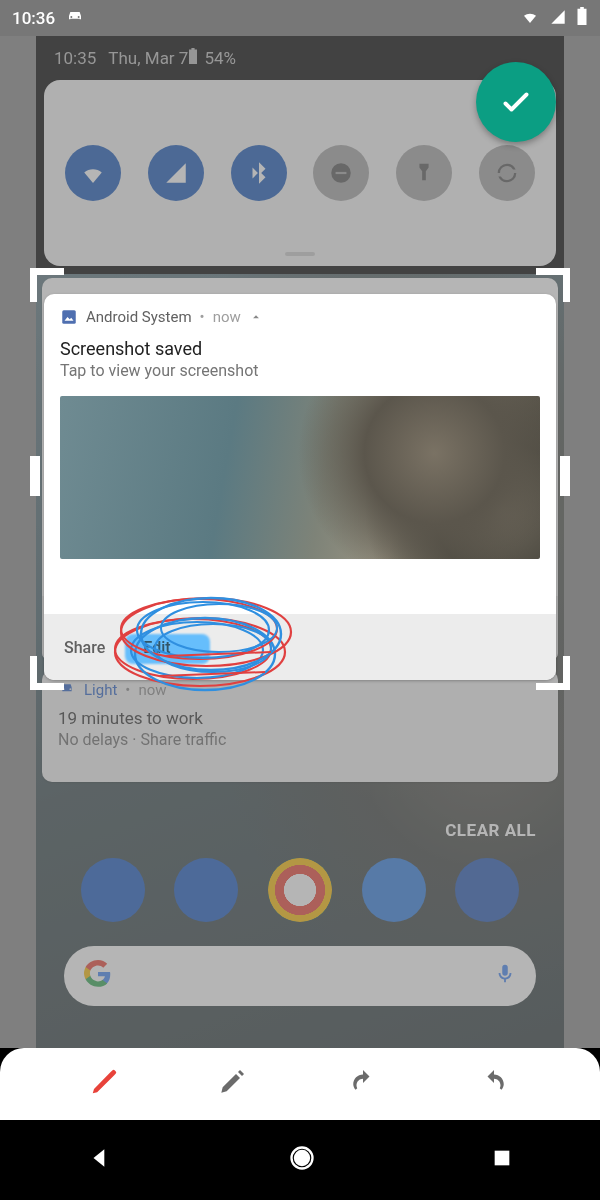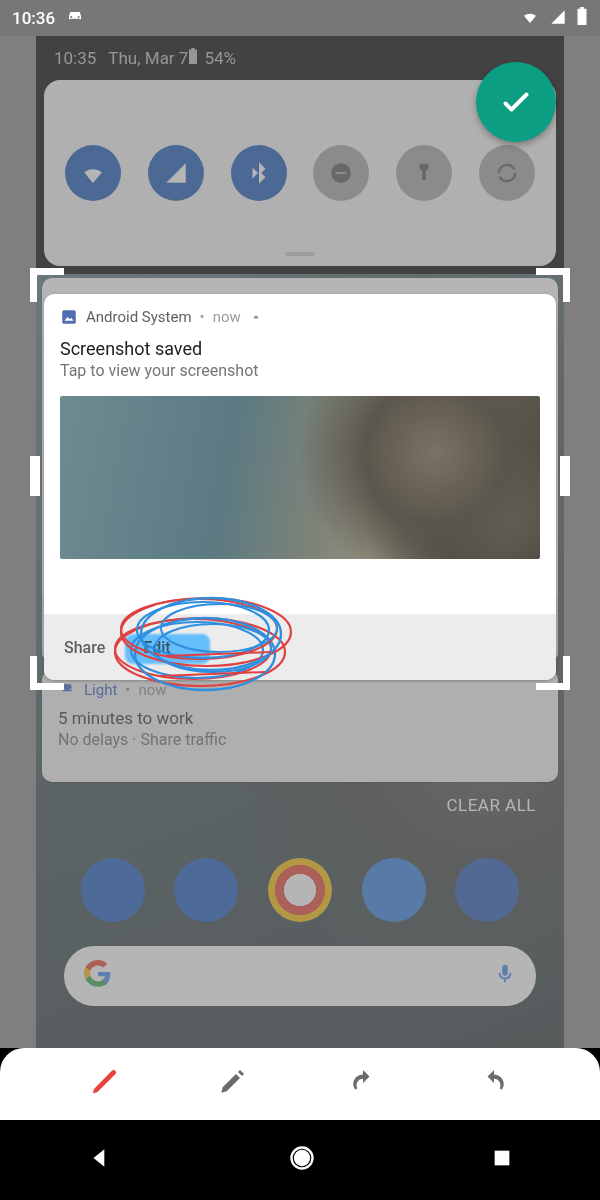--- a/index.html
+++ b/index.html
@@ -97,22 +97,22 @@
   .anno-svg { position:absolute; left: -70px; top: -46px; width: 260px; height: 110px; z-index: 28; }
 
   .card2 { top: 634px; height: 112px; background:#f2f2f2; }
   .card2 .hdr { display:flex; align-items:center; gap:8px; padding:10px 16px 4px; font-size:15px; }
   .card2 .hdr .app-name { color:#2a62c7; }
   .card2 .hdr .meta { color:#8a8a8a; }
   .card2 .line1 { padding: 4px 16px 0; font-size:17px; color:#313131; }
   .card2 .line2 { padding: 2px 16px; font-size:16px; color:#6c6c6c; }
 
   .clear-all {
-    position:absolute; right: 28px; top: 759px; color:#fff; font-size:17px;
-    letter-spacing:.5px; font-weight:400;
+    position:absolute; right: 28px; top: 784px; color:#fff; font-size:17px;
+    letter-spacing:.5px; font-weight:700;
   }
 
   
   .dock { position:absolute; left:0; right:0; top: 822px; display:flex; justify-content:space-around; padding:0 30px; }
   .dock .app { width:64px; height:64px; border-radius:50%; }
   .search-pill {
     position:absolute; left:28px; right:28px; top: 910px; height:60px;
     background:#fff; border-radius:30px; display:flex; align-items:center;
     justify-content:space-between; padding:0 20px;
   }
@@ -280,21 +280,21 @@
       <div class="hdr">
         <span>
           <svg width="18" height="16" viewBox="0 0 24 24" fill="#2a62c7">
               <path d="M5 11l1.5-4.5h11L19 11v6H5v-6zm2 4a1.3 1.3 0 100-2.6 1.3 1.3 0 000 2.6zm10 0a1.3 1.3 0 100-2.6 1.3 1.3 0 000 2.6z"></path>
             </svg>
         </span>
         <span class="app-name">Light</span>
         <span class="meta">•</span>
         <span class="meta">now</span>
       </div>
-      <div class="line1">5 minutes to work</div>
+      <div class="line1">19 minutes to work</div>
       <div class="line2">No delays · Share traffic</div>
     </div>
 
     <div class="clear-all">CLEAR ALL</div>
 
     <div class="dock">
       <div class="app" style="background:#1a5ac2"></div>
       <div class="app" style="background:#1a5ac2"></div>
       <div class="app" style="background:radial-gradient(circle,#fff 35%,#ea4335 36% 55%,#fbbc05 56% 70%,#34a853 71% 85%,#4285f4 86%)"></div>
       <div class="app" style="background:#2f7de0"></div>

